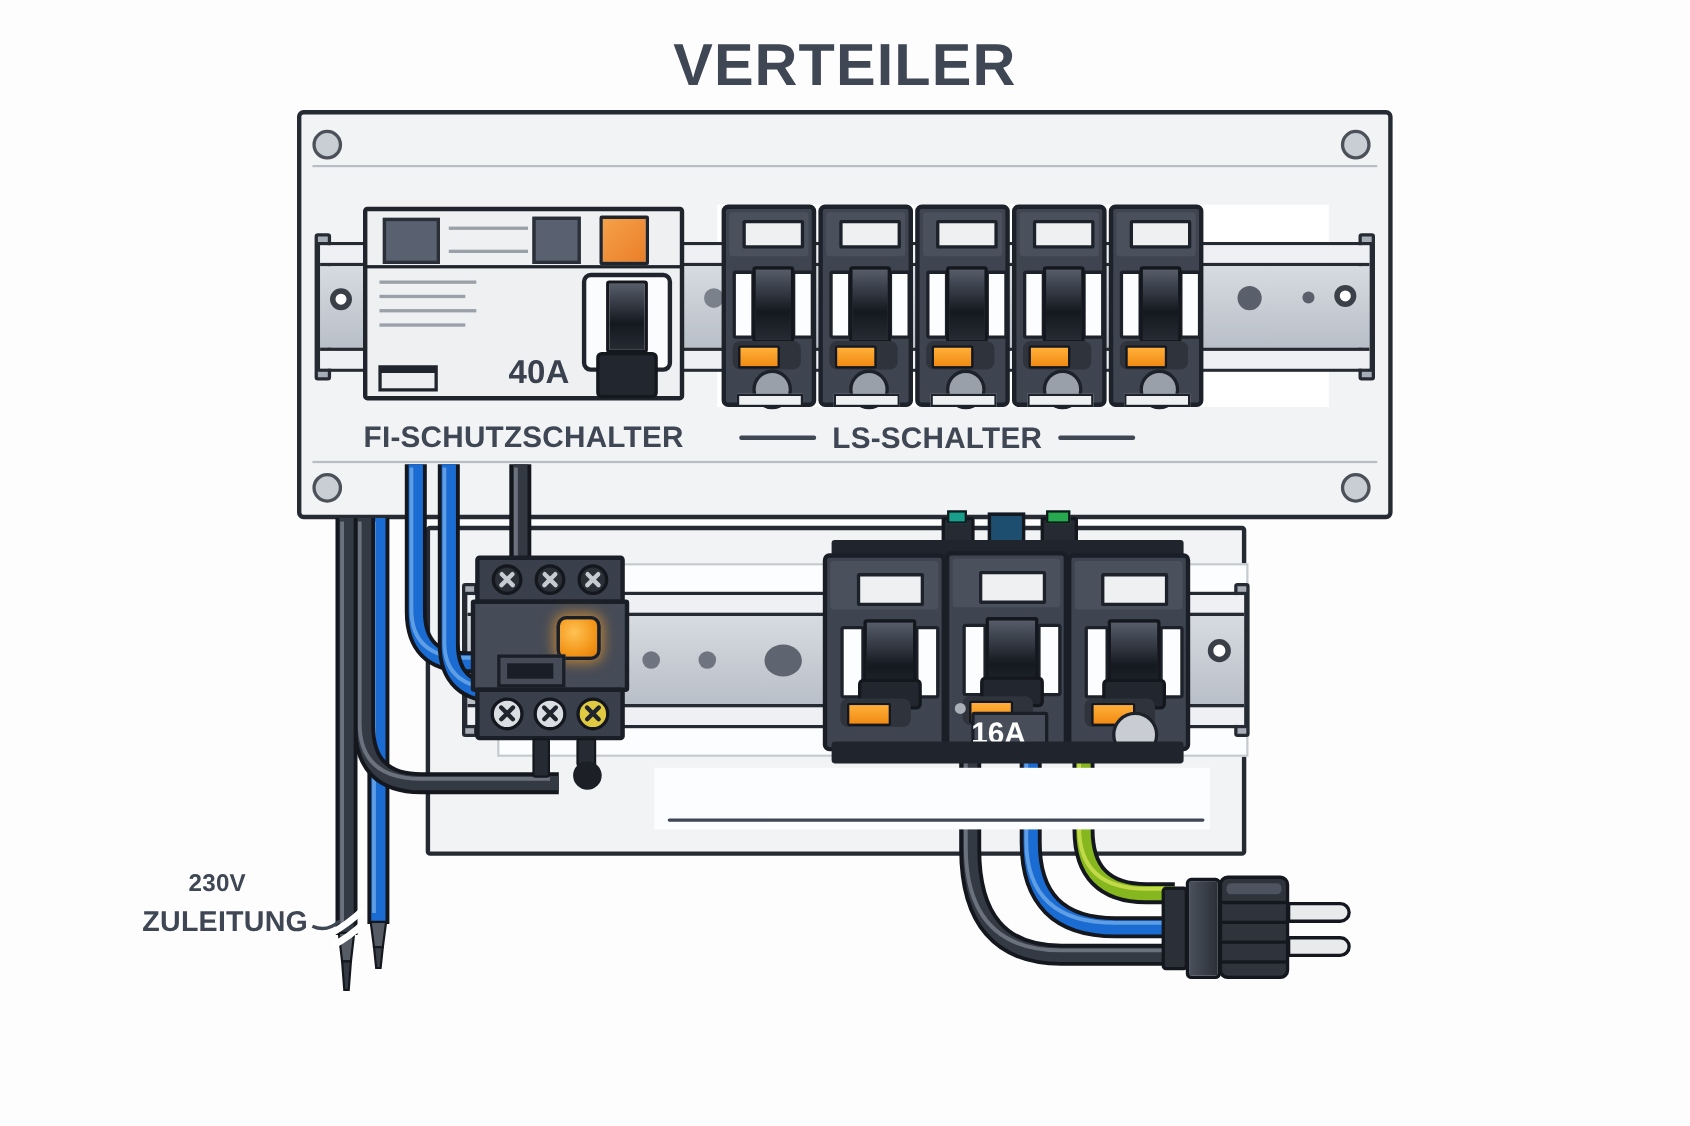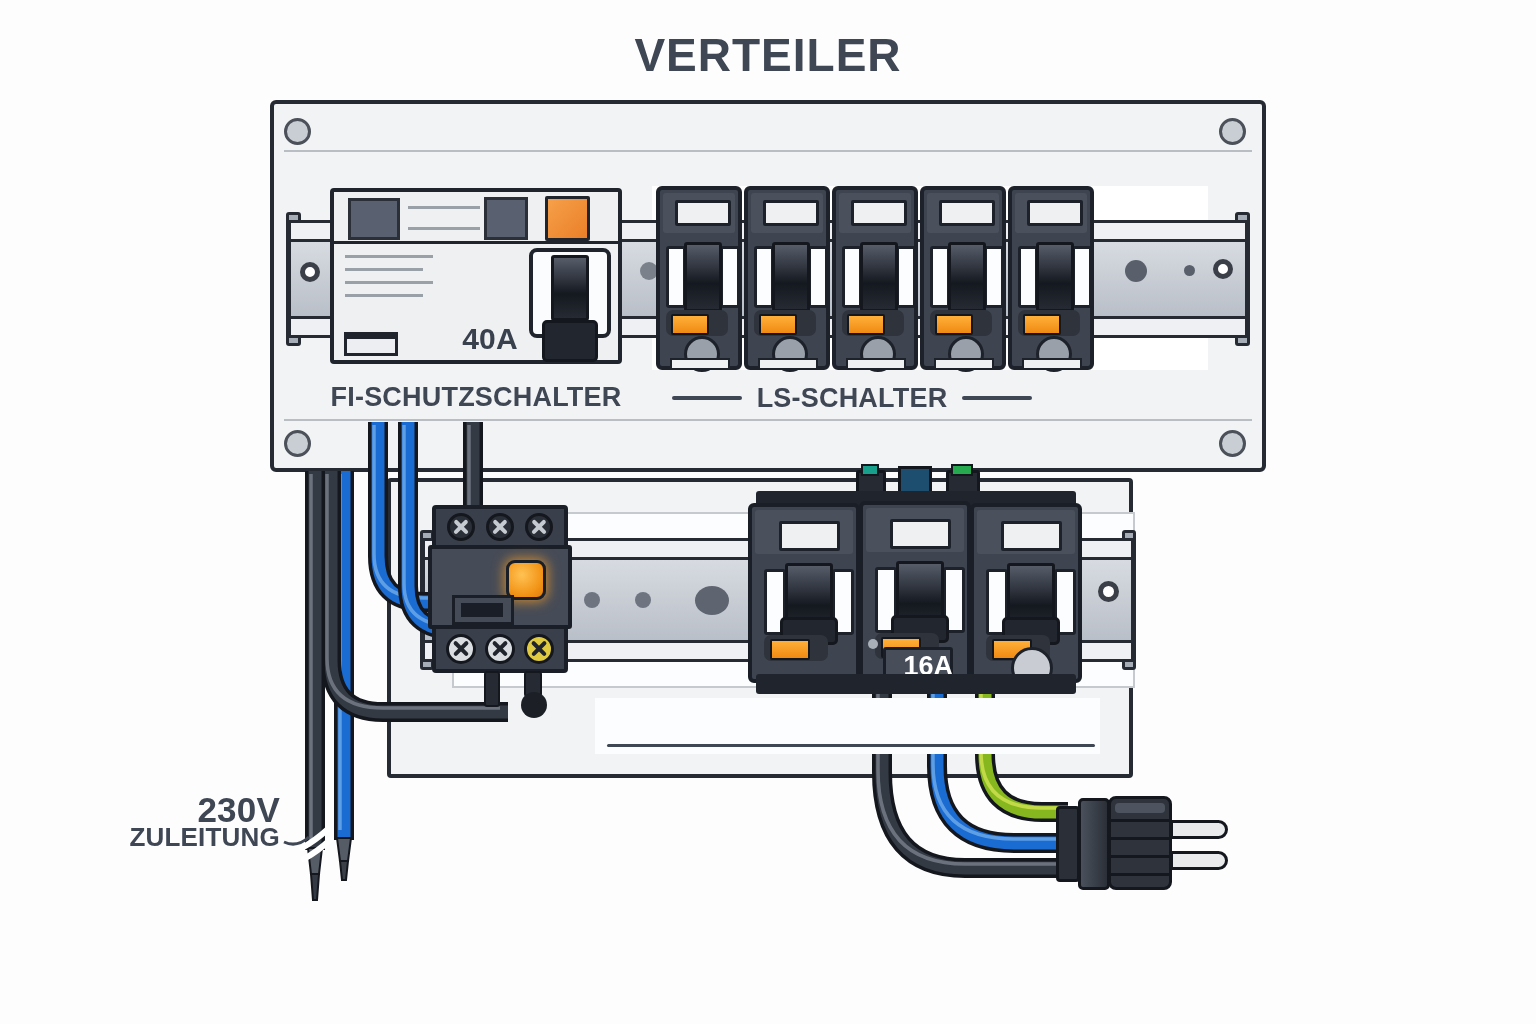--- a/index.html
+++ b/index.html
@@ -47,21 +47,21 @@
   svg{position:absolute;left:0;top:0;}
   .wo{fill:none;stroke:#14171d;stroke-width:20;}
   .wc{fill:none;stroke-width:13;}
   .wh{fill:none;stroke-width:3.5;opacity:.85;}
 </style>
 </head>
 <body>
 
 <div id="stage">
 
-  <div class="abs txt" style="left:0;top:28px;width:1536px;text-align:center;font-size:46px;font-weight:800;letter-spacing:1px;">VERTEILER</div>
+  <div class="abs txt" style="left:0;top:28px;width:1536px;text-align:center;font-size:54px;font-weight:800;letter-spacing:1px;">VERTEILER</div>
 
   <div class="abs panel" style="left:270px;top:100px;width:996px;height:372px;"></div>
   <div class="abs hline" style="left:284px;top:150px;width:968px;height:2px;"></div>
   <div class="abs hline" style="left:284px;top:419px;width:968px;height:2px;"></div>
   <div class="abs screw plain" style="left:284px;top:118px;width:27px;height:27px;"></div>
   <div class="abs screw plain" style="left:1219px;top:118px;width:27px;height:27px;"></div>
   <div class="abs screw plain" style="left:284px;top:430px;width:27px;height:27px;"></div>
   <div class="abs screw plain" style="left:1219px;top:430px;width:27px;height:27px;"></div>
 
   <div class="abs" style="left:652px;top:186px;width:556px;height:184px;background:#ffffff;"></div>
@@ -267,21 +267,21 @@
     <div class="bk-head" style="height:44px;"></div>
       <div class="bk-label" style="left:27px;top:14px;width:55px;height:24px;"></div>
     <div class="wbar" style="left:12px;top:62px;width:16px;height:60px;"></div>
       <div class="wbar" style="left:80px;top:62px;width:16px;height:60px;"></div>
     <div class="ctog" style="left:33px;top:56px;width:42px;height:66px;"></div>
     <div class="thandle" style="left:28px;top:110px;width:52px;height:22px;"></div>
     <div class="groove" style="left:12px;top:128px;width:64px;height:26px;"></div>
     <div class="abs" style="left:5px;top:134px;width:10px;height:10px;background:#aab0b8;border-radius:50%;"></div>
     <div class="oind" style="left:18px;top:132px;width:36px;height:17px;"></div>
     <div class="abs" style="left:20px;top:142px;width:70px;height:36px;background:#474d59;border:3px solid #1a1f27;border-radius:3px;"></div>
-    <div class="abs" style="left:20px;top:146px;width:70px;text-align:right;font-size:27px;font-weight:700;color:#ffffff;">16A</div>
+    <div class="abs" style="left:20px;top:146px;width:70px;text-align:left;font-size:27px;font-weight:700;color:#ffffff;">16A</div>
   </div>
   <div class="abs mod" style="left:970px;top:503px;width:112px;height:180px;">
     <div class="bk-head" style="height:44px;"></div>
       <div class="bk-label" style="left:27px;top:14px;width:55px;height:24px;"></div>
     <div class="wbar" style="left:12px;top:62px;width:16px;height:60px;"></div>
       <div class="wbar" style="left:80px;top:62px;width:16px;height:60px;"></div>
     <div class="ctog" style="left:33px;top:56px;width:42px;height:66px;"></div>
     <div class="thandle" style="left:28px;top:110px;width:52px;height:22px;"></div>
     <div class="groove" style="left:12px;top:128px;width:64px;height:26px;"></div>
     <div class="oind" style="left:18px;top:132px;width:36px;height:17px;"></div>
@@ -297,21 +297,21 @@
   <div class="abs" style="left:1108px;top:796px;width:64px;height:94px;background:#2e333c;border:3px solid #14171d;border-radius:8px;">
     <div class="abs" style="left:4px;top:4px;width:50px;height:10px;background:#4d545f;border-radius:4px;"></div>
     <div class="abs" style="left:0;top:20px;width:58px;height:3px;background:#14171d;"></div>
     <div class="abs" style="left:0;top:38px;width:58px;height:3px;background:#14171d;"></div>
     <div class="abs" style="left:0;top:56px;width:58px;height:3px;background:#14171d;"></div>
     <div class="abs" style="left:0;top:74px;width:58px;height:3px;background:#14171d;"></div>
   </div>
   <div class="abs" style="left:1170px;top:820px;width:58px;height:19px;background:#e8eaec;border:3px solid #14171d;border-radius:0 10px 10px 0;"></div>
   <div class="abs" style="left:1170px;top:851px;width:58px;height:19px;background:#e8eaec;border:3px solid #14171d;border-radius:0 10px 10px 0;"></div>
 
-  <div class="abs txt" style="left:115px;top:790px;width:165px;text-align:right;font-size:35px;">230V</div>
+  <div class="abs txt" style="left:115px;top:790px;width:165px;text-align:center;font-size:22px;">230V</div>
   <div class="abs txt" style="left:115px;top:822px;width:165px;text-align:right;font-size:26px;">ZULEITUNG</div>
 
   <svg width="1536" height="1024" viewBox="0 0 1536 1024">
     <path d="M284 842 Q297 848 309 837" fill="none" stroke="#3f4654" stroke-width="3"></path>
     <path d="M302 848 Q316 840 328 829" fill="none" stroke="#ffffff" stroke-width="6" stroke-linecap="round"></path>
     <path d="M304 859 Q318 851 330 840" fill="none" stroke="#ffffff" stroke-width="6" stroke-linecap="round"></path>
   </svg>
 
 </div>
 

